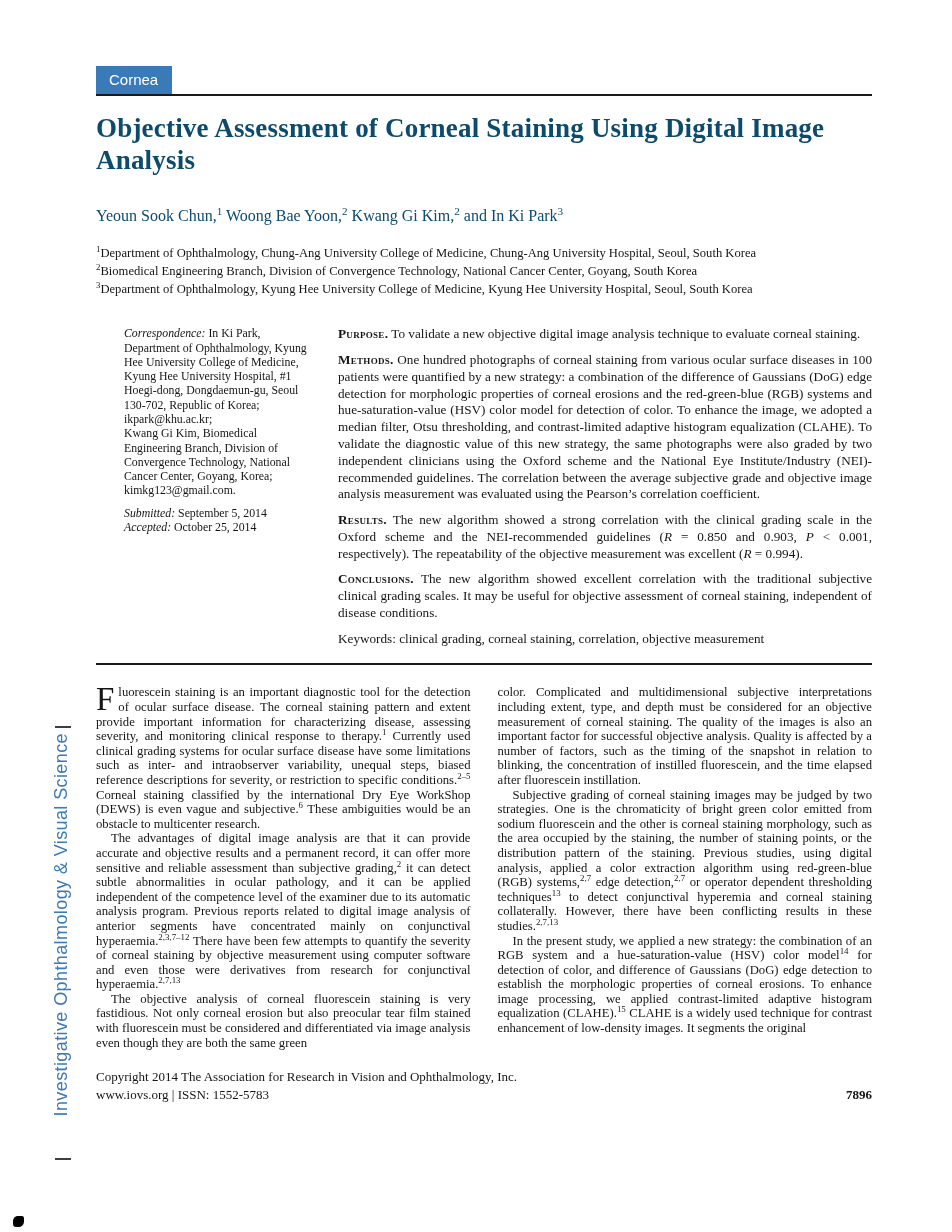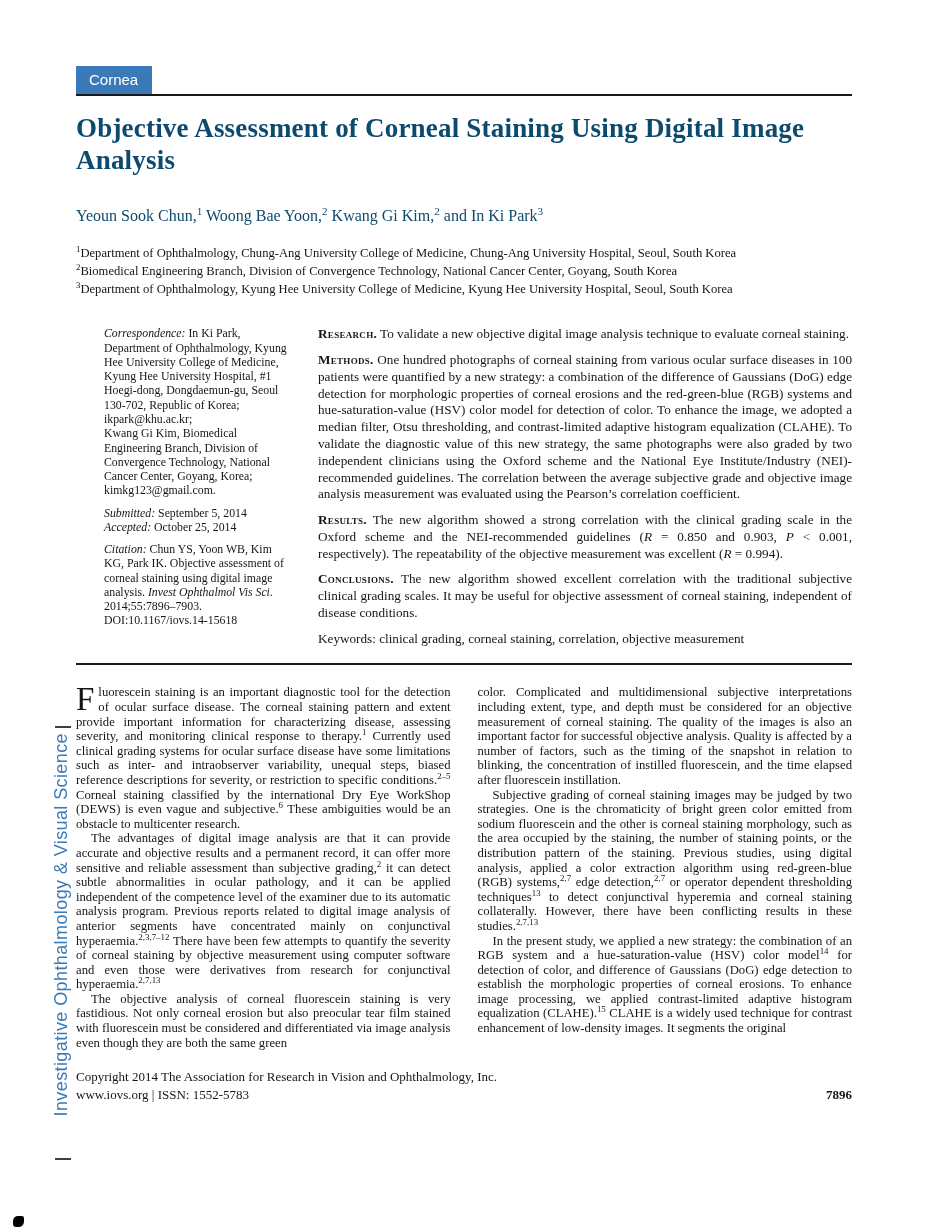--- a/index.html
+++ b/index.html
@@ -6,21 +6,21 @@
   :root{
     --accent:#3B7AB8;
     --rule:#1a1a1a;
     --text:#151515;
   }
   html,body{margin:0;padding:0;background:#ffffff;}
   .page{
     position:relative;width:952px;height:1232px;background:#fff;overflow:hidden;
     font-family:"Liberation Serif",serif;color:var(--text);
   }
-  .content{position:absolute;left:76px;top:0;width:776px;}
+  .content{position:absolute;left:96px;top:0;width:776px;}
   .tab-row{margin-top:66px;border-bottom:2px solid var(--rule);}
   .section-tab{
     display:inline-block;background:var(--accent);color:#fff;
     font-family:"Liberation Sans",sans-serif;font-size:15px;line-height:1;
     padding:6px 14px 7px 13px;
   }
   .title{margin:16px 0 0;font-size:27px;font-weight:bold;line-height:1.2;color:#0c4a6e;letter-spacing:.2px;}
   .authors{margin-top:30px;font-size:16px;color:#0c4a6e;}
   sup{line-height:0;font-size:70%;}
   .affiliations{margin-top:20px;font-size:12.6px;line-height:1.42;}
@@ -79,26 +79,25 @@
       <div><sup>2</sup>Biomedical Engineering Branch, Division of Convergence Technology, National Cancer Center, Goyang, South Korea</div>
       <div><sup>3</sup>Department of Ophthalmology, Kyung Hee University College of Medicine, Kyung Hee University Hospital, Seoul, South Korea</div>
     </div>
 
     <div class="meta-row">
       <div class="meta-col">
         <p><i>Correspondence:</i> In Ki Park, Department of Ophthalmology, Kyung Hee University College of Medicine, Kyung Hee University Hospital, #1 Hoegi-dong, Dongdaemun-gu, Seoul 130-702, Republic of Korea; ikpark@khu.ac.kr;</p>
         <p>Kwang Gi Kim, Biomedical Engineering Branch, Division of Convergence Technology, National Cancer Center, Goyang, Korea; kimkg123@gmail.com.</p>
         <p class="gap"><i>Submitted:</i> September 5, 2014</p>
         <p><i>Accepted:</i> October 25, 2014</p>
-        <p class="gap"><i>Citation:</i> Chun YS, Yoon WB, Kim KG, Park IK. Objective assessment of corneal staining using digital image analysis. <i>Invest Ophthalmol Vis Sci.</i> 2014;55:7896–7903. DOI:10.1167/iovs.14-15618</p>
       </div>
 
       <div class="abstract-col">
         <p>
-          <span class="abs-label">Research.</span>
+          <span class="abs-label">Purpose.</span>
           <span>To validate a new objective digital image analysis technique to evaluate corneal staining.</span>
         </p>
         <p>
           <span class="abs-label">Methods.</span>
           <span>One hundred photographs of corneal staining from various ocular surface diseases in 100 patients were quantified by a new strategy: a combination of the difference of Gaussians (DoG) edge detection for morphologic properties of corneal erosions and the red-green-blue (RGB) systems and hue-saturation-value (HSV) color model for detection of color. To enhance the image, we adopted a median filter, Otsu thresholding, and contrast-limited adaptive histogram equalization (CLAHE). To validate the diagnostic value of this new strategy, the same photographs were also graded by two independent clinicians using the Oxford scheme and the National Eye Institute/Industry (NEI)-recommended guidelines. The correlation between the average subjective grade and objective image analysis measurement was evaluated using the Pearson’s correlation coefficient.</span>
         </p>
         <p>
           <span class="abs-label">Results.</span>
           <span>The new algorithm showed a strong correlation with the clinical grading scale in the Oxford scheme and the NEI-recommended guidelines (<i>R</i> = 0.850 and 0.903, <i>P</i> &lt; 0.001, respectively). The repeatability of the objective measurement was excellent (<i>R</i> = 0.994).</span>
         </p>

